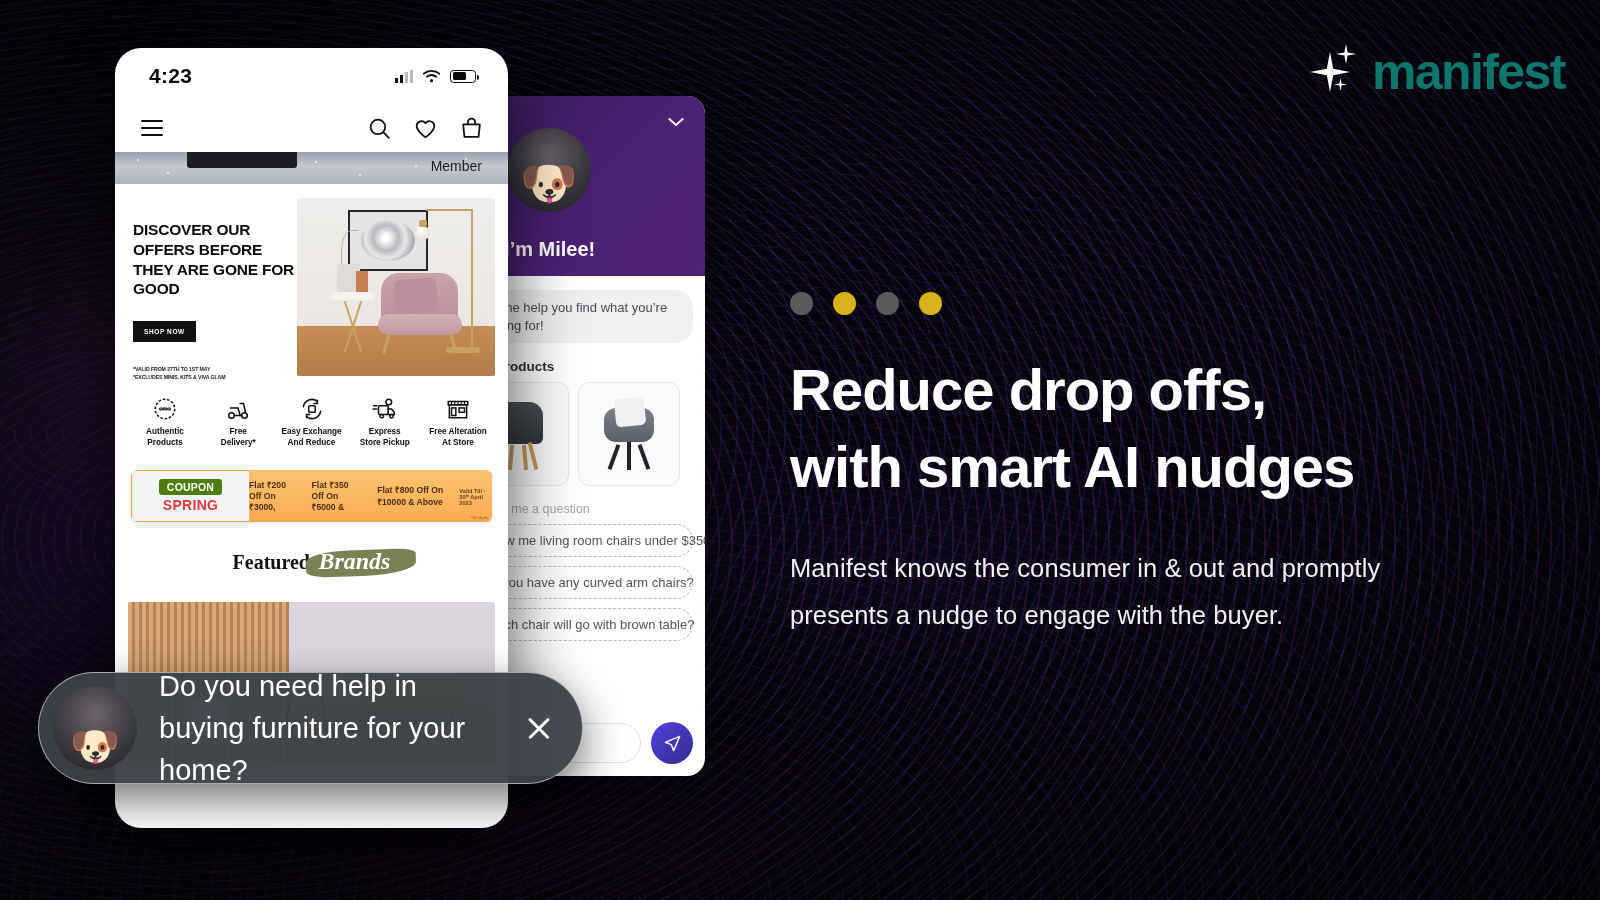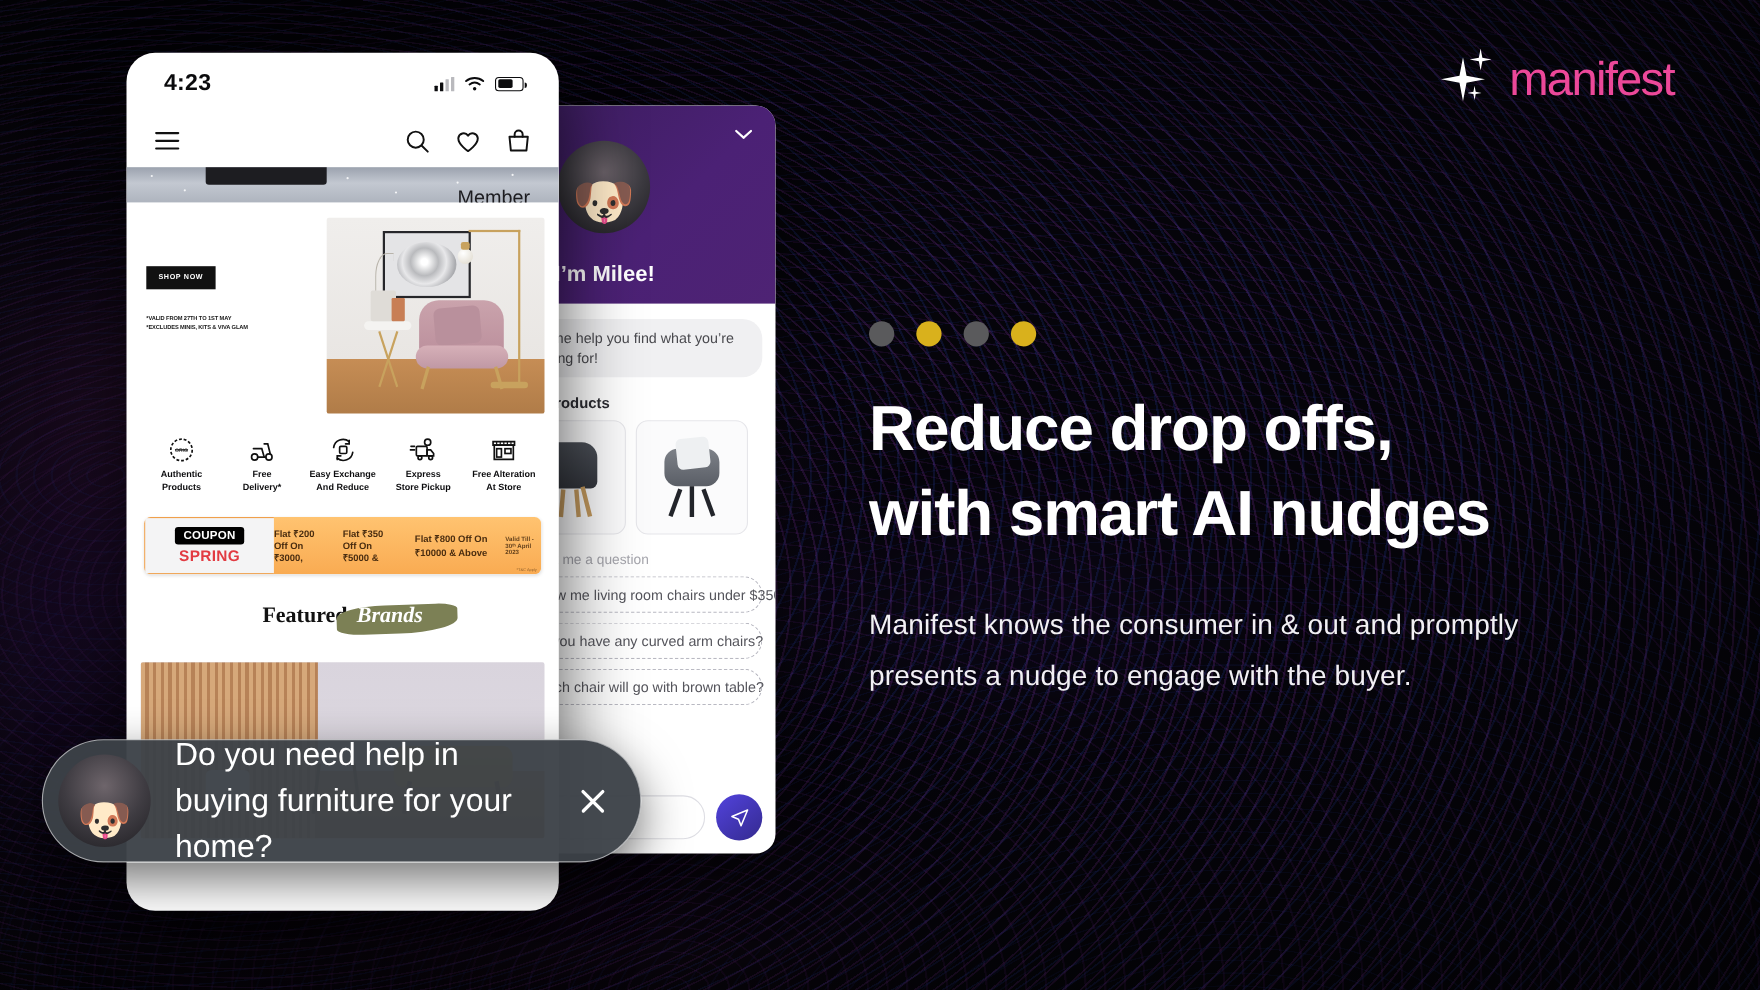--- a/index.html
+++ b/index.html
@@ -36,21 +36,21 @@
       background:radial-gradient(ellipse 1200px 800px at 62% 45%, transparent 25%, rgba(0,0,0,.55) 80%); }
 
   
   .logo { position:absolute; left:1310px; top:44px; display:flex; align-items:center; gap:4px; }
   .logo-spark { position:relative; width:58px; height:56px; }
   .spark { position:absolute; background:#fff; }
   .s4 { clip-path:polygon(50% 0%,58% 42%,100% 50%,58% 58%,50% 100%,42% 58%,0% 50%,42% 42%); }
   .sp-a { width:40px; height:40px; left:0; top:8px; }
   .sp-b { width:20px; height:20px; left:26px; top:0px; }
   .sp-c { width:13px; height:13px; left:24px; top:34px; }
-  .logo-word { font-size:43px; font-weight:400; color:#ec4899; letter-spacing:-1.6px; line-height:1; }
+  .logo-word { font-size:50px; font-weight:700; color:#0f766e; letter-spacing:-1.6px; line-height:1; }
 
   
   .dots { position:absolute; left:790px; top:292px; display:flex; gap:20px; }
   .dot { width:23px; height:23px; border-radius:50%; }
   .rtext { position:absolute; left:790px; top:352px; width:680px; }
   .headline { font-size:58px; font-weight:700; color:#fff; line-height:1.32; letter-spacing:-1px; }
   .subtext { margin-top:40px; font-size:25.5px; color:#f2f0f4; line-height:1.85; font-weight:400; letter-spacing:.1px; }
 
   
   .chat { position:absolute; left:455px; top:96px; width:250px; height:680px;
@@ -116,21 +116,21 @@
      background:#0b0b0d; border-radius:0 2px 2px 0; }
   .batt b { display:block; height:100%; width:66%; background:#0b0b0d; border-radius:1.5px; }
   .navbar { height:48px; display:flex; align-items:center; justify-content:space-between; padding:0 24px 0 26px; }
   .burger i { display:block; width:22px; height:2.1px; background:#111; margin:4.6px 0; border-radius:1px; }
   .nav-icons { display:flex; align-items:center; gap:21px; }
   .nav-icons svg { width:25px; height:25px; }
   .member-strip { height:32px; position:relative; overflow:hidden;
      background:linear-gradient(180deg,#9ba2ae 0%,#c3c8d1 45%,#aeb4be 100%); }
   .member-strip .sparkle { position:absolute; width:2px; height:2px; background:#fff; border-radius:50%; opacity:.85; }
   .member-strip .card { position:absolute; left:72px; top:-10px; width:110px; height:26px; background:#1d1d21; border-radius:3px; }
-  .member-txt { position:absolute; right:26px; top:17px; font-size:18px; color:#1c1c20; font-weight:500; }
+  .member-txt { position:absolute; right:26px; top:6px; font-size:14px; color:#1c1c20; font-weight:500; }
 
   .hero { display:flex; padding:14px 0 0 0; height:192px; }
   .hero-l { width:180px; padding:22px 0 0 18px; }
   .hero-h { font-size:15.5px; font-weight:800; color:#0a0a0a; line-height:1.28; letter-spacing:-.2px; }
   .shop { display:inline-block; margin-top:22px; background:#111; color:#fff; font-size:6.5px;
      font-weight:700; letter-spacing:.6px; padding:7px 11px; }
   .fine { margin-top:24px; font-size:5.2px; font-weight:700; color:#1a1a1a; line-height:1.5; letter-spacing:-.1px; }
   .hero-r { flex:1; margin:0 13px 0 2px; border-radius:2px; position:relative; overflow:hidden;
      background:linear-gradient(180deg,#f0eeec 0%,#e9e6e3 72%,#c68d55 72%,#b07c48 100%); }
   .frame { position:absolute; left:26%; top:7%; width:40%; height:34%; border:2.5px solid #26262a; background:#e4e4e6; }
@@ -163,31 +163,31 @@
   .badges { display:flex; justify-content:space-between; padding:18px 16px 8px; }
   .badge { width:68px; text-align:center; }
   .badge .bi { height:30px; display:flex; align-items:center; justify-content:center; }
   .badge .bi svg { width:26px; height:26px; }
   .badge .bl { margin-top:3px; font-size:8.2px; font-weight:700; color:#0d0d0f; line-height:1.28; }
 
   .coupon { margin:14px 16px 0; height:52px; display:flex; border-radius:6px; overflow:hidden;
      box-shadow:0 1px 3px rgba(0,0,0,.12); }
   .coupon-l { width:118px; background:#f4f4f5; border:1.4px solid #f0a04b; border-right:none;
      display:flex; flex-direction:column; align-items:center; justify-content:center; gap:2px; }
-  .cp-tag { background:#000000; color:#fff; font-size:10.5px; font-weight:700; padding:2px 8px; border-radius:3px; letter-spacing:.2px; }
+  .cp-tag { background:#4d7c0f; color:#fff; font-size:10.5px; font-weight:700; padding:2px 8px; border-radius:3px; letter-spacing:.2px; }
   .cp-code { color:#e23b42; font-size:14px; font-weight:800; letter-spacing:.3px; }
   .coupon-r { flex:1; background:linear-gradient(180deg,#ffc370,#f9ab52); color:#4a2d10;
      display:flex; flex-direction:row; align-items:center; justify-content:center; gap:15px; position:relative; }
   .cr-line { font-size:8.6px; font-weight:700; }
   .cr-valid { font-size:5.6px; font-weight:700; margin-top:2px; opacity:.85; }
   .cr-tnc { position:absolute; right:4px; bottom:2px; font-size:3.6px; opacity:.6; }
 
   .featured { margin-top:26px; text-align:center; position:relative; height:42px; }
   .fe-a { font-family:"Liberation Serif", serif; font-size:20px; font-weight:700; color:#111; }
-  .fe-b { font-family:"Liberation Serif", serif; font-style:italic; font-size:20px; font-weight:700; color:#fff;
+  .fe-b { font-family:"Liberation Serif", serif; font-style:italic; font-size:24px; font-weight:700; color:#fff;
      position:relative; z-index:2; margin-left:4px; }
   .brush { position:absolute; left:50%; top:2px; width:110px; height:26px; background:#7c8055;
      border-radius:40% 18% 48% 22%; transform:translateX(-6px) rotate(-2deg); z-index:1; }
 
   .shelf { margin:12px 13px 0; height:160px; border-radius:2px; position:relative; overflow:hidden;
      background:linear-gradient(180deg,#d9d4dd 0%,#ded9e1 62%,#c89a63 62%,#b4854f 100%); }
   .slats { position:absolute; left:0; top:0; width:44%; height:100%;
      background:repeating-linear-gradient(90deg,#d6a87a 0 4px,#b78257 4px 7px); }
   .pot { position:absolute; left:16%; bottom:16%; width:40px; height:36px; border-radius:5px 5px 8px 8px; background:#f2f0ee; }
   .lchair { position:absolute; right:8%; bottom:14%; width:108px; height:70px; }
@@ -339,20 +339,21 @@
         <span class="sparkle" style="left:52px;top:20px"></span>
       <span class="sparkle" style="left:200px;top:9px"></span>
         <span class="sparkle" style="left:244px;top:22px"></span>
       <span class="sparkle" style="left:300px;top:13px"></span>
         <span class="sparkle" style="left:350px;top:6px"></span>
       <span class="member-txt">Member</span>
     </div>
 
     <div class="hero">
       <div class="hero-l">
+        <div class="hero-h">DISCOVER OUR OFFERS BEFORE THEY ARE GONE FOR GOOD</div>
         <div class="shop">SHOP NOW</div>
         <div class="fine">
           <div>*VALID FROM 27TH TO 1ST MAY</div>
           <div>*EXCLUDES MINIS, KITS &amp; VIVA GLAM</div>
         </div>
       </div>
       <div class="hero-r">
         <span class="frame"></span>
         <span class="lamparm"></span>
           <span class="lampbar"></span>

